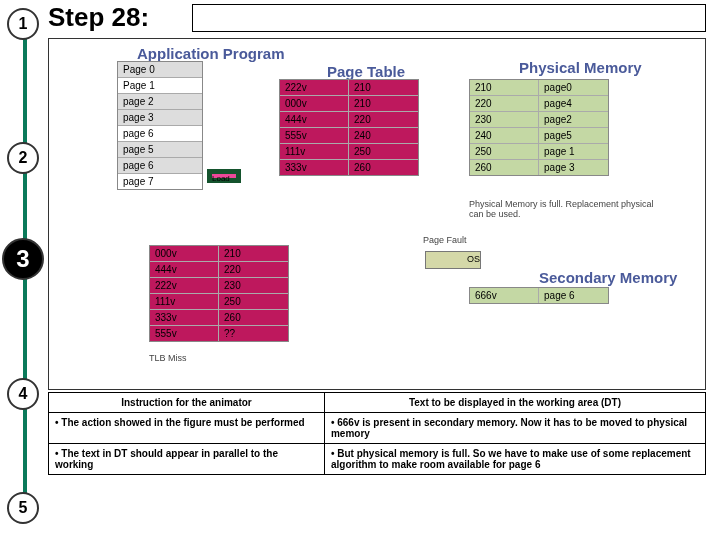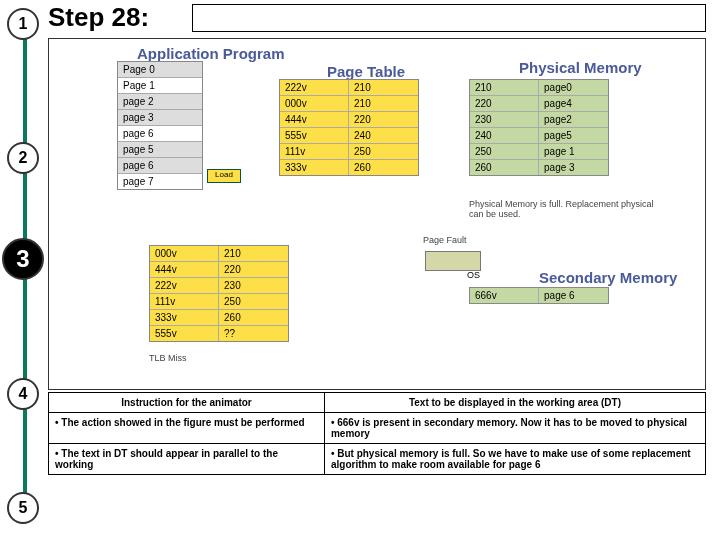--- a/index.html
+++ b/index.html
@@ -23,27 +23,27 @@
   .ap-tbl{left:68px;top:22px;width:86px}
   .ap-tbl .c{width:86px}
   .pt-tbl{left:230px;top:40px;width:140px}
   .pt-tbl .c{width:70px}
   .pm-tbl{left:420px;top:40px;width:140px}
   .pm-tbl .c{width:70px}
   .tlb-tbl{left:100px;top:206px;width:140px}
   .tlb-tbl .c{width:70px}
   .sm-tbl{left:420px;top:248px;width:140px}
   .sm-tbl .c{width:70px}
-  .pink{background:#fde047}.green{background:#c4d8a4}.grey{background:#ddd}
+  .pink{background:#be185d}.green{background:#c4d8a4}.grey{background:#ddd}
   .note{position:absolute;font-size:9px;color:#444}
   .note.pm-note{left:420px;top:160px;width:200px}
   .note.pf{left:374px;top:196px}
   .note.tlbmiss{left:100px;top:314px}
-  .os-box{position:absolute;left:376px;top:212px;width:56px;height:18px;border:1px solid #777;background:#d4d8a8;text-align:right;font-size:9px;padding-top:18px}
-  .load-box{position:absolute;left:158px;top:130px;width:34px;height:14px;border:1px solid #14532d;font-size:8px;text-align:center;background:#fde047}
+  .os-box{position:absolute;left:376px;top:212px;width:56px;height:18px;border:1px solid #777;background:#d4d8a8;text-align:right;font-size:9px;padding-top:2px}
+  .load-box{position:absolute;left:158px;top:130px;width:34px;height:14px;border:5px solid #14532d;font-size:8px;text-align:left;background:#ec4899}
   .bottom-table{position:absolute;left:48px;top:392px;width:658px;border:1px solid #000;border-collapse:collapse;font-size:10px}
   .bottom-table th,.bottom-table td{border:1px solid #000;padding:4px 6px;vertical-align:top}
   .bottom-table th{font-weight:bold;text-align:center}
   .bottom-table td{font-weight:bold}
 </style>
 </head>
 <body>
 
 <div class="step-rail">
   <div class="rail-line"></div>

